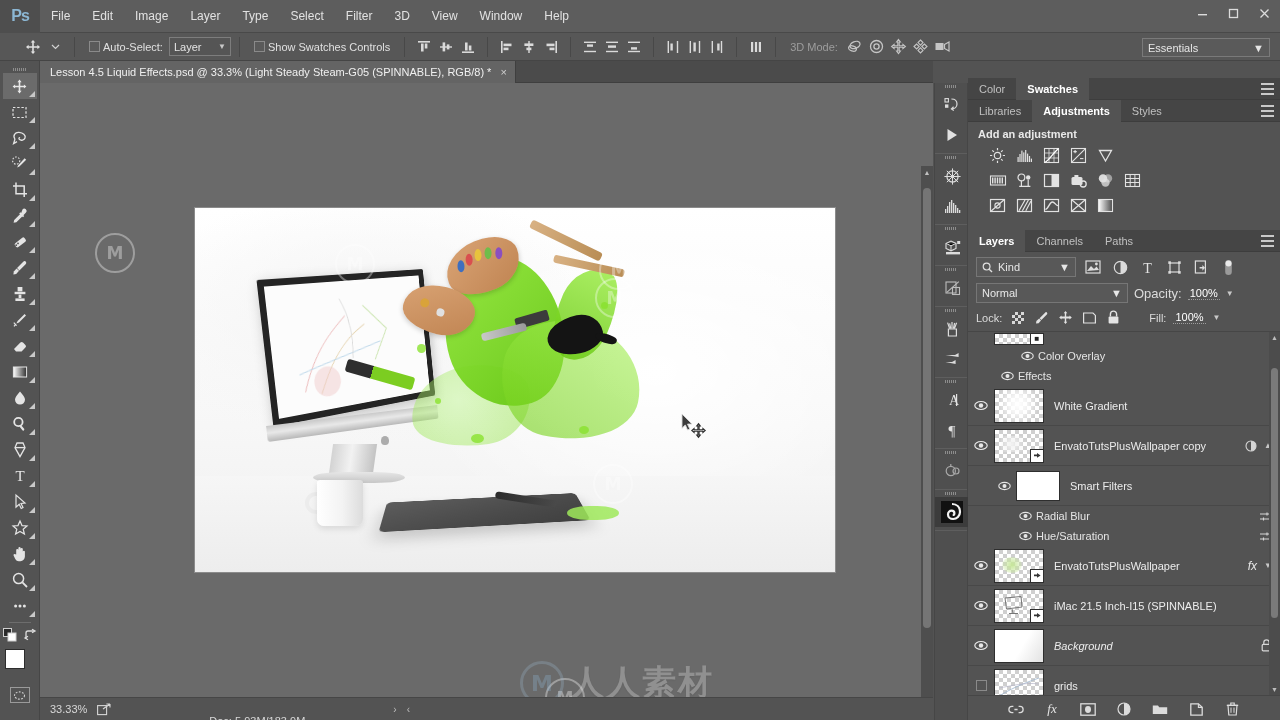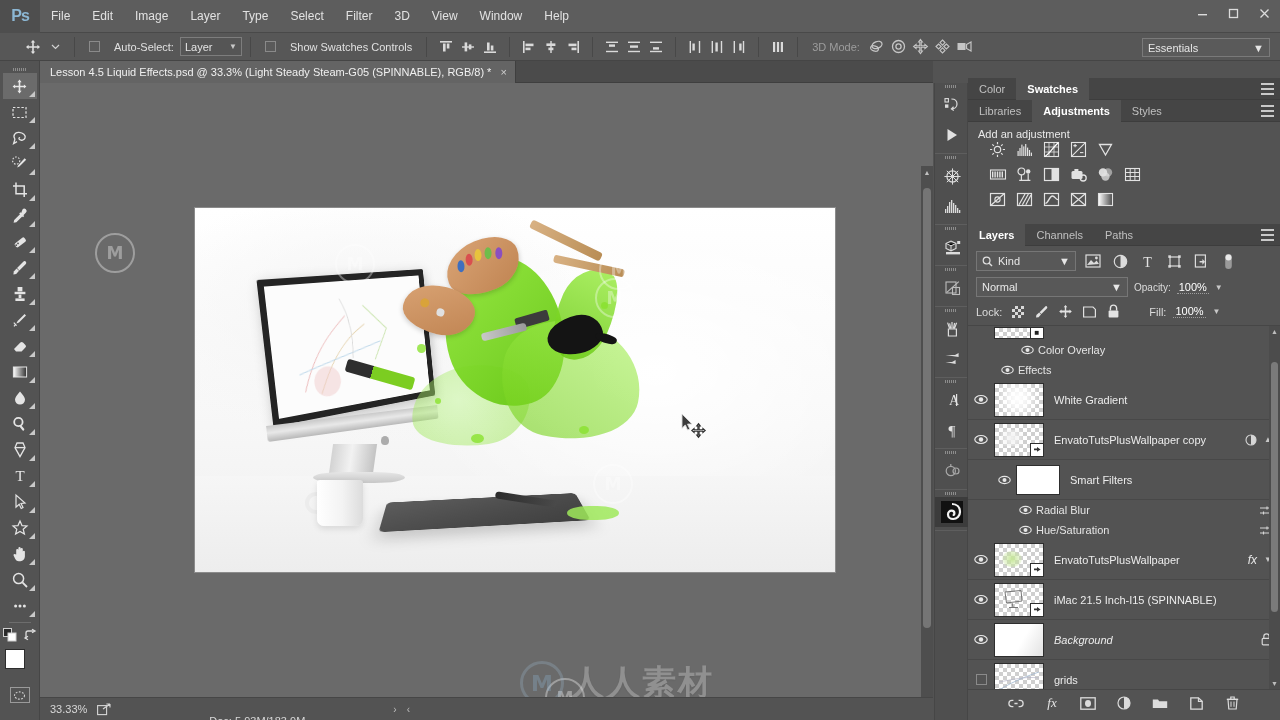--- a/index.html
+++ b/index.html
@@ -36,21 +36,21 @@
   .optionsbar {
     position:absolute; top:33px; left:0; width:1280px; height:28px;
     background:#575757; display:flex; align-items:center; padding-left:22px;
     border-bottom:1px solid #454545;
   }
   .opt-sep { width:1px; height:20px; background:#484848; margin:0 8px; }
   .opt-icon {
     width:22px; height:22px; display:flex; align-items:center; justify-content:center;
     color:#d9d9d9;
   }
-  .opt-check { display:flex; align-items:center; gap:14px; padding:0 6px;text-align:right; }
+  .opt-check { display:flex; align-items:center; gap:3px; padding:0 6px;text-align:right; }
   .cbox { width:11px; height:11px; border:1px solid #8a8a8a; background:#5a5a5a; }
   .opt-label { font-size:11px; color:#e0e0e0; white-space:nowrap; }
   .opt-select {
     display:flex; align-items:center; justify-content:space-between;
     min-width:62px; height:19px; background:#555; border:1px solid #7d7d7d;
     padding:0 4px; font-size:11px; color:#e4e4e4;
   }
   .opt-select .caret { font-size:8px; color:#c8c8c8; margin-left:6px; }
   .essentials {
     position:absolute; right:10px; top:5px; width:128px; height:19px;
@@ -235,21 +235,21 @@
     padding:0 11px; height:22px; line-height:22px; font-size:11px; color:#c0c0c0;
   }
   .ptab.active { background:#535353; color:#ffffff; font-weight:bold; }
   .panel-menu {
     position:absolute; right:6px; top:5px; width:13px; height:12px;
     display:flex; flex-direction:column; justify-content:space-between;
   }
   .panel-menu i { display:block; height:2px; background:#c9c9c9; }
 
   .adjust-body { padding:6px 10px 9px; background:#535353; }
-  .adjust-title { font-size:11px; font-weight:normal; color:#e9e9e9; }
+  .adjust-title { font-size:11px; font-weight:bold; color:#e9e9e9; margin-bottom:6px; }
   .adjust-row { display:flex; gap:8px; margin-bottom:6px; padding-left:10px; }
   .adj-ico { width:19px; height:19px; display:flex; align-items:center;
     justify-content:center; color:#e4e4e4; }
 
   .layers-filters {
     display:flex; align-items:center; gap:7px; padding:5px 8px 4px; background:#535353;
   }
   .kind-select {
     width:100px; height:20px; background:#585858; border:1px solid #767676;
     display:flex; align-items:center; gap:5px; padding:0 5px; font-size:11px;
@@ -258,21 +258,21 @@
   .f-ico { width:20px; height:20px; display:flex; align-items:center;
     justify-content:center; color:#e0e0e0; }
   .blend-row {
     display:flex; align-items:center; gap:6px; padding:2px 8px 4px; background:#535353;
   }
   .blend-select {
     width:152px; height:20px; background:#585858; border:1px solid #767676;
     display:flex; align-items:center; justify-content:space-between;
     padding:0 5px; font-size:11px; color:#e8e8e8;
   }
-  .op-label { font-size:10px; color:#dcdcdc; }
+  .op-label { font-size:13px; color:#dcdcdc; }
   .op-val { font-size:11px; color:#ffffff; border-bottom:1px dotted #9d9d9d; padding:0 2px; }
   .lock-row {
     display:flex; align-items:center; gap:7px; padding:2px 8px 5px; background:#535353;
     border-bottom:1px solid #464646;
   }
   .lock-ico { width:17px; height:17px; display:flex; align-items:center;
     justify-content:center; color:#e0e0e0; }
 
   .layerlist {
     position:relative; height:364px; overflow:hidden; background:#535353;

